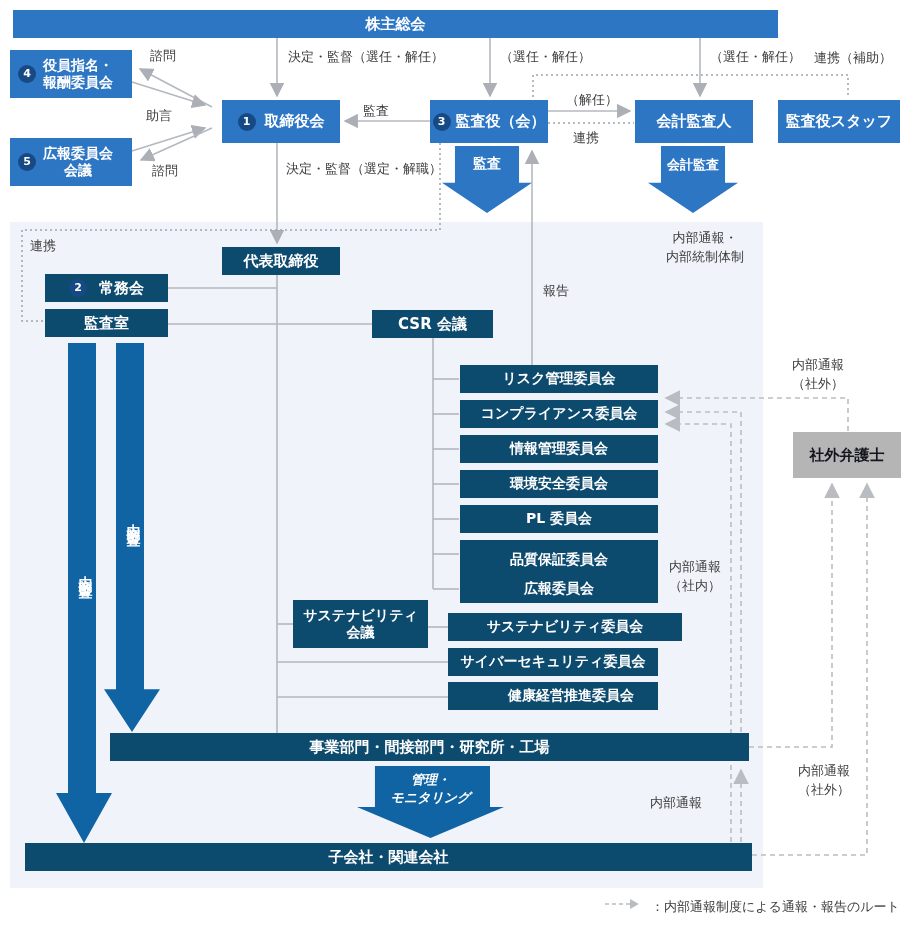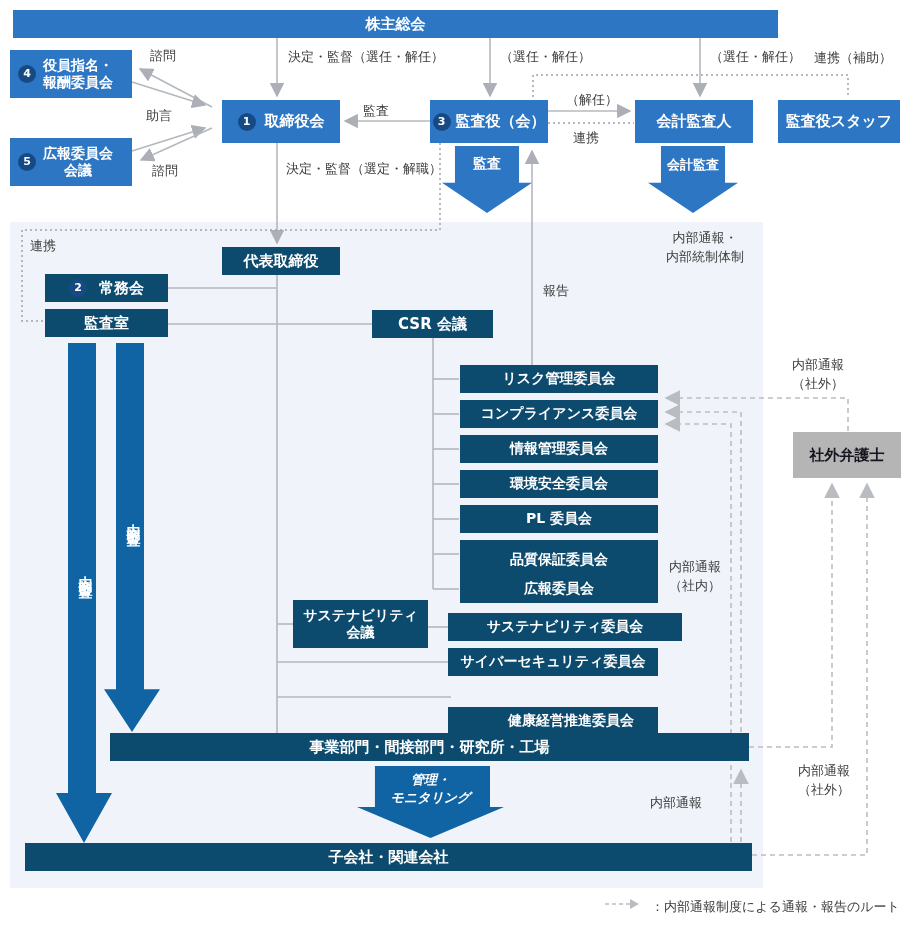--- a/index.html
+++ b/index.html
@@ -173,21 +173,21 @@
     </div>
   <div class="box light" style="left:460px;top:575px;width:198px;height:28px;">
       <span>広報委員会</span>
     </div>
   <div class="box light" style="left:448px;top:613px;width:234px;height:28px;">
       <span>サステナビリティ委員会</span>
     </div>
   <div class="box light" style="left:448px;top:648px;width:210px;height:28px;">
       <span>サイバーセキュリティ委員会</span>
     </div>
-  <div class="box light" style="left:448px;top:707px;width:210px;height:28px;padding-left:36px;">
+  <div class="box light" style="left:448px;top:682px;width:210px;height:28px;padding-left:36px;">
       <span>健康経営推進委員会</span>
     </div>
 
   <div class="box light" style="left:293px;top:600px;width:135px;height:48px;">
     <span>
       <span>サステナビリティ</span><br>
       <span>会議</span>
     </span>
   </div>
 

